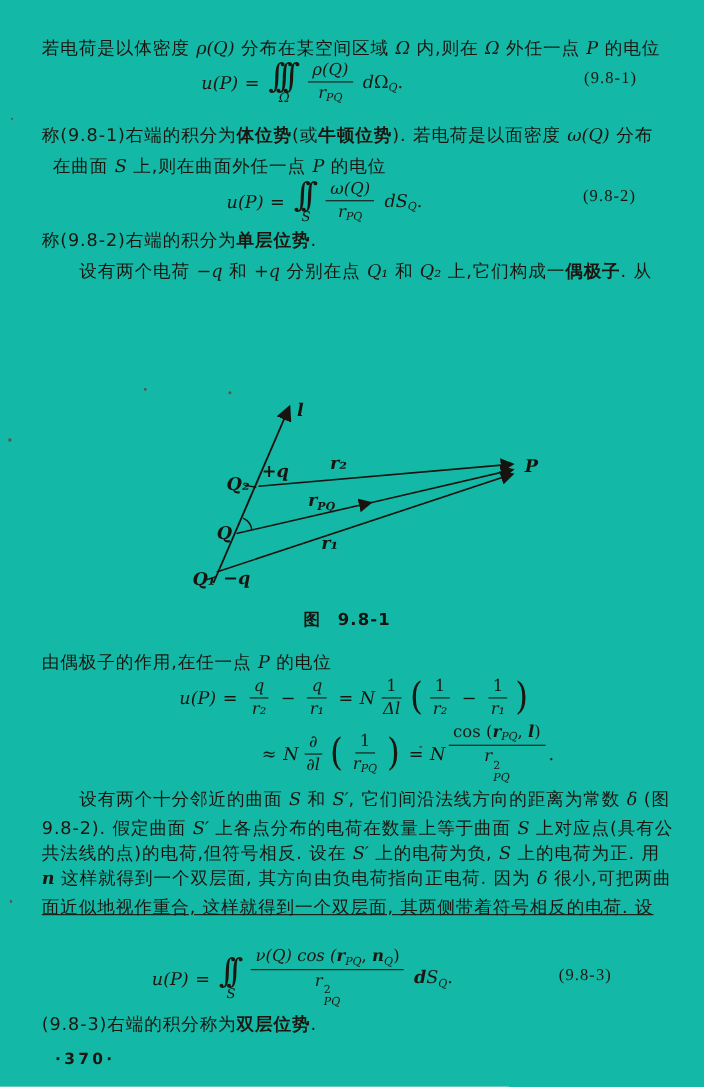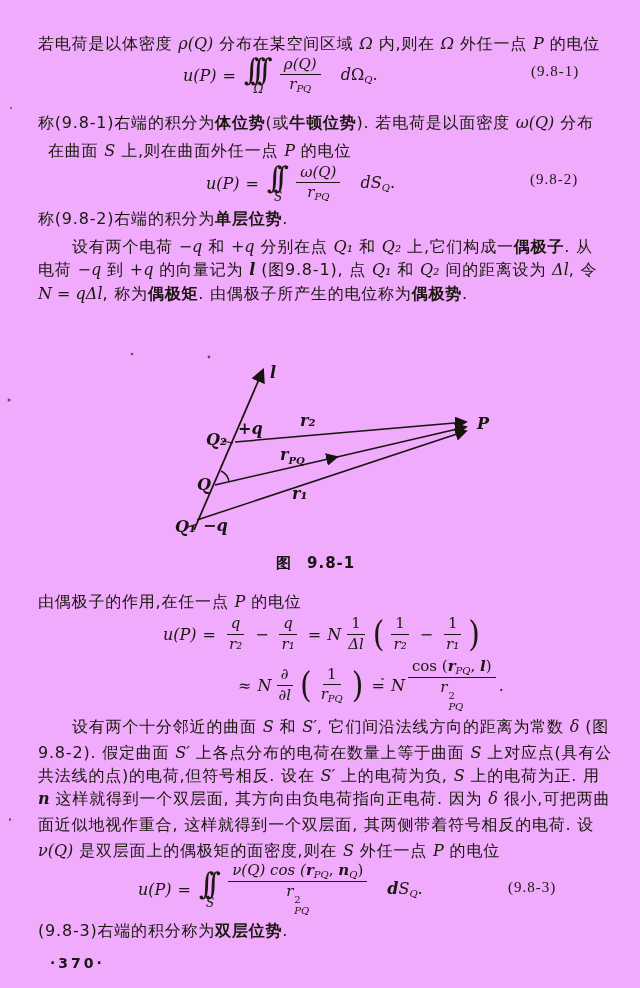--- a/index.html
+++ b/index.html
@@ -1,18 +1,18 @@
 <!DOCTYPE html>
 <html><head>
 <meta charset="utf-8">
 <style>
   html,body{margin:0;padding:0;background:#e8e6e0;}
   .page{
     position:relative;width:640px;height:988px;margin:0 auto;
-    background:#f0abfc;color:#1b1710;overflow:hidden;
+    background:#14b8a6;color:#1b1710;overflow:hidden;
     font-family:"DejaVu Sans",sans-serif;
   }
   .tline{
     position:absolute;font-size:16px;letter-spacing:0.8px;
     white-space:nowrap;line-height:19px;
   }
   .bseg{font-weight:bold;}
   .mvar{font-family:"DejaVu Serif",serif;font-style:italic;letter-spacing:0;}
   .vec{font-weight:bold;}
   .up{font-style:normal;}
@@ -22,21 +22,21 @@
     white-space:nowrap;
   }
   .op{margin:0 6px;font-style:normal;}
   .frac{display:inline-flex;flex-direction:column;align-items:center;margin:0 3px;font-size:15px;line-height:1.15;}
   .num{border-bottom:1.4px solid #1b1710;padding:0 4px 1px;}
   .den{padding:1px 4px 0;}
   sub{font-size:10px;font-family:"DejaVu Serif",serif;font-style:italic;line-height:1;vertical-align:-3px;letter-spacing:0;}
   .bigint{display:inline-flex;flex-direction:column;align-items:center;margin:0 4px 0 2px;}
   .iglyph{font-size:30px;font-style:normal;letter-spacing:-9px;padding-right:9px;line-height:1;}
   .isub{font-size:12px;font-family:"DejaVu Serif",serif;font-style:italic;margin-top:-3px;}
-  .trail{margin-left:17px;}
+  .trail{margin-left:6px;}
   .bigp{font-size:30px;font-style:normal;line-height:0;margin:0 2px;transform:scaleY(1.15);}
   .supsub{display:inline-flex;flex-direction:column;align-items:flex-start;font-size:10px;line-height:1.15;vertical-align:-7px;margin-left:1px;font-style:italic;}
   .tag{position:absolute;font-family:Liberation Serif, serif;font-size:15px;letter-spacing:1px;white-space:nowrap;}
   .pagenum{position:absolute;font-size:14px;font-weight:bold;letter-spacing:3px;}
   .speck{position:absolute;background:#5a564e;border-radius:50%;}
   svg text{font-family:"DejaVu Serif",serif;font-style:italic;font-weight:bold;font-size:16px;fill:#17130e;}
   svg .sublbl{font-size:10px;}
   svg .cap{font-style:normal;font-weight:bold;font-family:"DejaVu Sans",sans-serif;font-size:15px;letter-spacing:1px;}
 </style>
 </head>
@@ -79,22 +79,20 @@
     </span>
     <span class="trail">
       <span class="mvar">d</span><span class="mvar">S</span><sub>Q</sub><span>.</span>
     </span>
   </div>
   <div class="tag" style="left:530px;top:171px;">(9.8-2)</div>
 
   <div class="tline" style="left:38px;top:209px;"><span>称(9.8-2)右端的积分为</span><span class="bseg">单层位势</span><span>.</span></div>
   <div class="tline" style="left:72px;top:237px;"></div>
   <div class="tline" style="left:72px;top:237px;"><span>设有两个电荷 </span><span class="mvar">−q</span><span> 和 </span><span class="mvar">+q</span><span> 分别在点 </span><span class="mvar">Q₁</span><span> 和 </span><span class="mvar">Q₂</span><span> 上,它们构成一</span><span class="bseg">偶极子</span><span>. 从</span></div>
-  <div class="tline" style="left:38px;top:260px;"><span>电荷 </span><span class="mvar">−q</span><span> 到 </span><span class="mvar">+q</span><span> 的向量记为 </span><span class="bseg mvar">l</span><span> (图9.8-1), 点 </span><span class="mvar">Q₁</span><span> 和 </span><span class="mvar">Q₂</span><span> 间的距离设为 </span><span class="mvar">Δl</span><span>, 令</span></div>
-  <div class="tline" style="left:38px;top:284px;"><span class="mvar">N = qΔl</span><span>, 称为</span><span class="bseg">偶极矩</span><span>. 由偶极子所产生的电位称为</span><span class="bseg">偶极势</span><span>.</span></div>
 
   <svg style="position:absolute;left:0;top:338px;" width="640" height="235" viewBox="0 0 640 235">
     <defs>
       <marker id="arr" viewBox="0 0 10 10" refX="8.5" refY="5" markerWidth="8.5" markerHeight="8.5" orient="auto-start-reverse">
         <path d="M0 0 L10 5 L0 10 z" fill="#17130e"></path>
       </marker>
     </defs>
 
     <circle cx="132" cy="16" r="1.3" fill="#5a564e"></circle>
     <circle cx="209" cy="19" r="1.4" fill="#5a564e"></circle>
@@ -187,22 +185,21 @@
           </span>
       </span>
     </span>
     <span>.</span>
   </div>
 
   <div class="tline" style="left:72px;top:717px;"><span>设有两个十分邻近的曲面 </span><span class="mvar">S</span><span> 和 </span><span class="mvar">S′</span><span>, 它们间沿法线方向的距离为常数 </span><span class="mvar">δ</span><span> (图</span></div>
   <div class="tline" style="left:38px;top:743px;"><span>9.8-2). 假定曲面 </span><span class="mvar">S′</span><span> 上各点分布的电荷在数量上等于曲面 </span><span class="mvar">S</span><span> 上对应点(具有公</span></div>
   <div class="tline" style="left:38px;top:766px;"><span>共法线的点)的电荷,但符号相反. 设在 </span><span class="mvar">S′</span><span> 上的电荷为负, </span><span class="mvar">S</span><span> 上的电荷为正. 用</span></div>
   <div class="tline" style="left:38px;top:789px;"><span class="bseg mvar">n</span><span> 这样就得到一个双层面, 其方向由负电荷指向正电荷. 因为 </span><span class="mvar">δ</span><span> 很小,可把两曲</span></div>
-  <div class="tline" style="left:38px;top:815px;"><span>面近似地视作重合, 这样就得到一个双层面, 其两侧带着符号相反的电荷. 设</span></div>
-  <div class="tline" style="left:38px;top:841px;"><span class="mvar">ν(Q)</span><span> 是双层面上的偶极矩的面密度,则在 </span><span class="mvar">S</span><span> 外任一点 </span><span class="mvar">P</span><span> 的电位</span></div>
+  <div class="tline" style="left:38px;top:815px;text-decoration:underline;"><span>面近似地视作重合, 这样就得到一个双层面, 其两侧带着符号相反的电荷. 设</span></div>
 
   <div class="eq" style="left:138px;top:864px;height:50px;">
     <span class="mvar">u(P)</span>
     <span class="op">=</span>
     <span class="bigint">
       <span class="iglyph">∫∫</span>
       <span class="isub">S</span>
     </span>
     <span class="frac">
       <span class="num">

